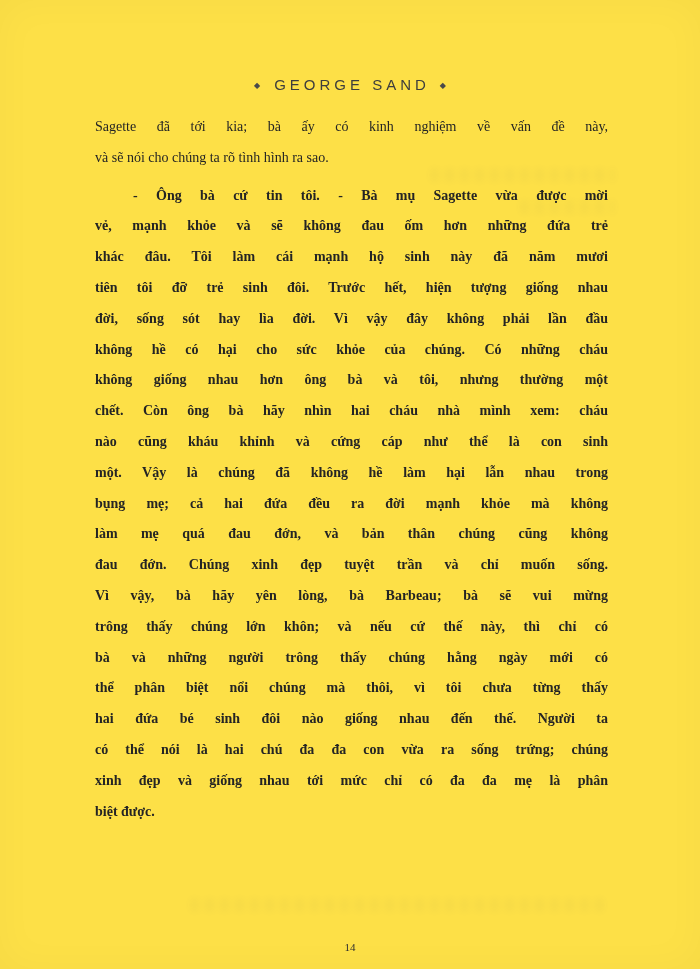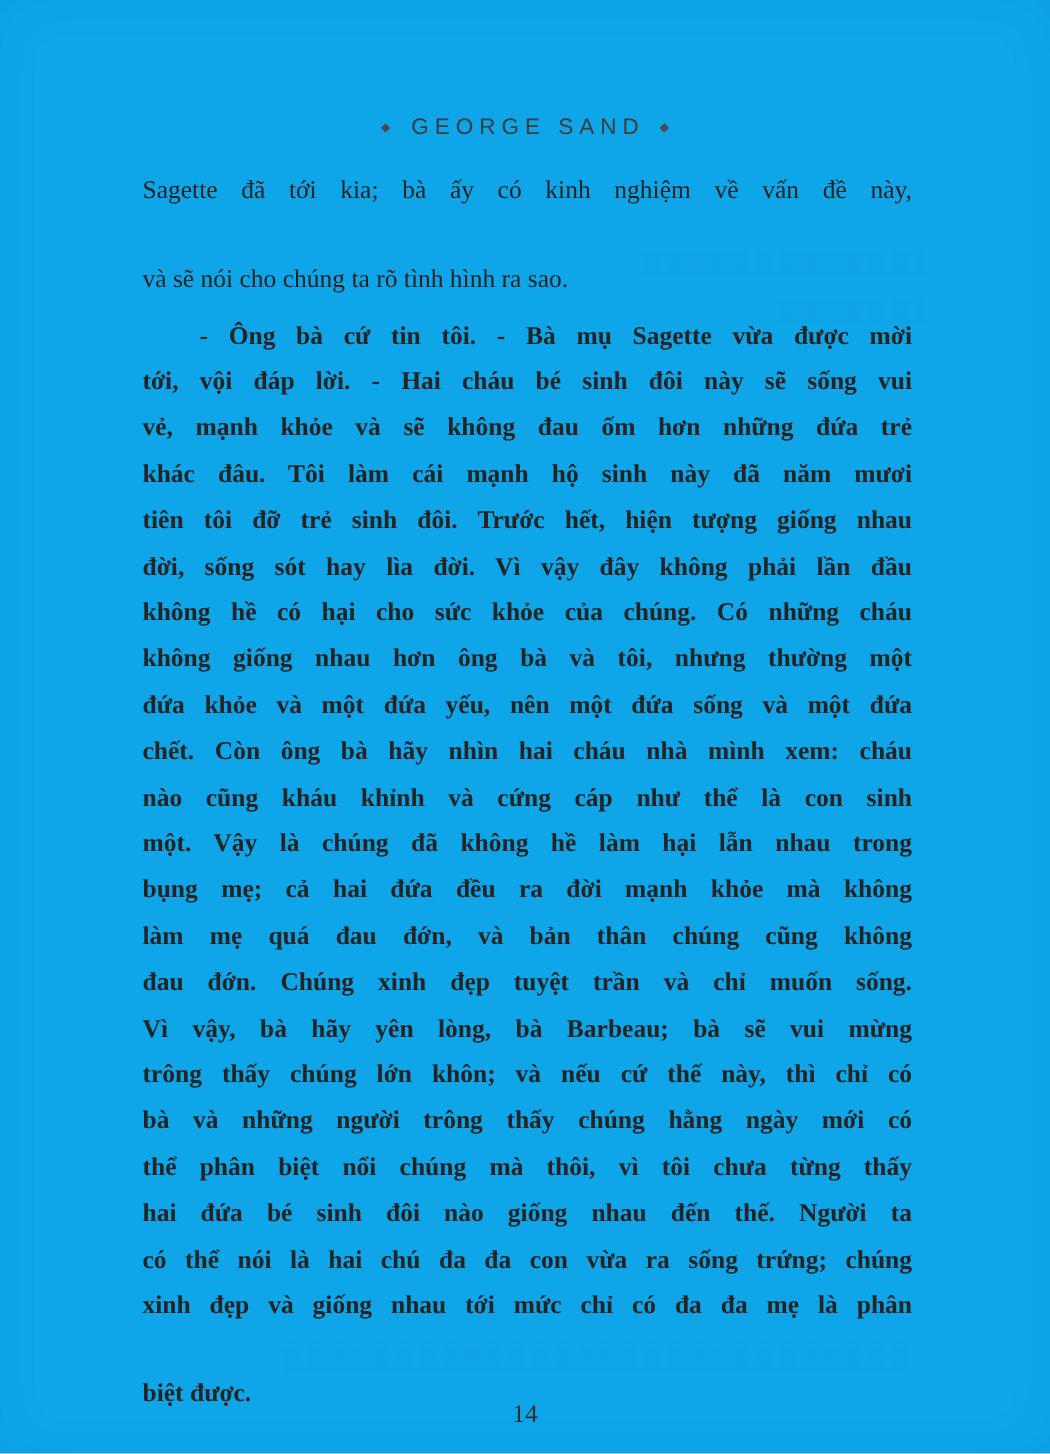--- a/index.html
+++ b/index.html
@@ -6,21 +6,21 @@
     margin: 0;
     padding: 0;
     background: #e9e9e7;
     font-family: "Liberation Serif", "DejaVu Serif", serif;
   }
   .page {
     position: relative;
     width: 700px;
     height: 969px;
     margin: 0 auto;
-    background: #0ea5e9;
+    background: #fde047;
     overflow: hidden;
     box-shadow: inset 0 0 40px rgba(0,0,0,0.03);
   }
   
   .running-header {
     position: absolute;
     top: 76px;
     left: 0;
     right: 0;
     text-align: center;
@@ -39,31 +39,31 @@
   }
   .running-header .ornament.left  { margin-right: 14px; }
   .running-header .ornament.right { margin-left: 10px; }
   
   .text-body {
     position: absolute;
     top: 112px;
     left: 95px;
     width: 513px;
     color: #242424;
-    font-size: 17px;
+    font-size: 14px;
     line-height: 30.8px;
   }
   .paragraph { margin: 0; }
   .paragraph.indented { margin-top: 7px; font-weight: bold; }
   .line {
     text-align: justify;
     text-align-last: justify;
     white-space: normal;
   }
-  .line.last { text-align-last: left; margin-top: 28px; }
+  .line.last { text-align-last: left; }
   .line.first-indent { text-indent: 38px; }
   
   .ghost {
     position: absolute;
     height: 14px;
     background: repeating-linear-gradient(
       90deg,
       rgba(90,90,90,0.35) 0 9px,
       rgba(90,90,90,0.0) 9px 15px
     );
@@ -74,21 +74,21 @@
   .ghost.g1 { top: 168px; left: 430px; width: 185px; }
   .ghost.g2 { top: 200px; left: 520px; width: 95px; }
   .ghost.g3 { top: 898px; left: 190px; width: 420px; }
   
   .page-number {
     position: absolute;
     bottom: 16px;
     left: 0;
     right: 0;
     text-align: center;
-    font-size: 17px;
+    font-size: 11px;
     color: #2e2e2e;
   }
 </style>
 </head>
 <body>
 
 <div class="page">
 
   <div class="running-header">
     <span class="ornament left">◆</span><span>GEORGE SAND</span><span class="ornament right">◆</span>
@@ -98,28 +98,26 @@
   <div class="ghost g2"></div>
   <div class="ghost g3"></div>
 
   <div class="text-body" id="text-body">
       <div class="paragraph">
         <div class="line">Sagette đã tới kia; bà ấy có kinh nghiệm về vấn đề này,</div>
         <div class="line last">và sẽ nói cho chúng ta rõ tình hình ra sao.</div>
       </div>
       <div class="paragraph indented">
         <div class="line first-indent">- Ông bà cứ tin tôi. - Bà mụ Sagette vừa được mời</div>
-        <div class="line">tới, vội đáp lời. - Hai cháu bé sinh đôi này sẽ sống vui</div>
         <div class="line">vẻ, mạnh khỏe và sẽ không đau ốm hơn những đứa trẻ</div>
         <div class="line">khác đâu. Tôi làm cái mạnh hộ sinh này đã năm mươi</div>
         <div class="line">tiên tôi đỡ trẻ sinh đôi. Trước hết, hiện tượng giống nhau</div>
         <div class="line">đời, sống sót hay lìa đời. Vì vậy đây không phải lần đầu</div>
         <div class="line">không hề có hại cho sức khỏe của chúng. Có những cháu</div>
         <div class="line">không giống nhau hơn ông bà và tôi, nhưng thường một</div>
-        <div class="line">đứa khỏe và một đứa yếu, nên một đứa sống và một đứa</div>
         <div class="line">chết. Còn ông bà hãy nhìn hai cháu nhà mình xem: cháu</div>
         <div class="line">nào cũng kháu khỉnh và cứng cáp như thể là con sinh</div>
         <div class="line">một. Vậy là chúng đã không hề làm hại lẫn nhau trong</div>
         <div class="line">bụng mẹ; cả hai đứa đều ra đời mạnh khỏe mà không</div>
         <div class="line">làm mẹ quá đau đớn, và bản thân chúng cũng không</div>
         <div class="line">đau đớn. Chúng xinh đẹp tuyệt trần và chỉ muốn sống.</div>
         <div class="line">Vì vậy, bà hãy yên lòng, bà Barbeau; bà sẽ vui mừng</div>
         <div class="line">trông thấy chúng lớn khôn; và nếu cứ thế này, thì chỉ có</div>
         <div class="line">bà và những người trông thấy chúng hằng ngày mới có</div>
         <div class="line">thể phân biệt nổi chúng mà thôi, vì tôi chưa từng thấy</div>

